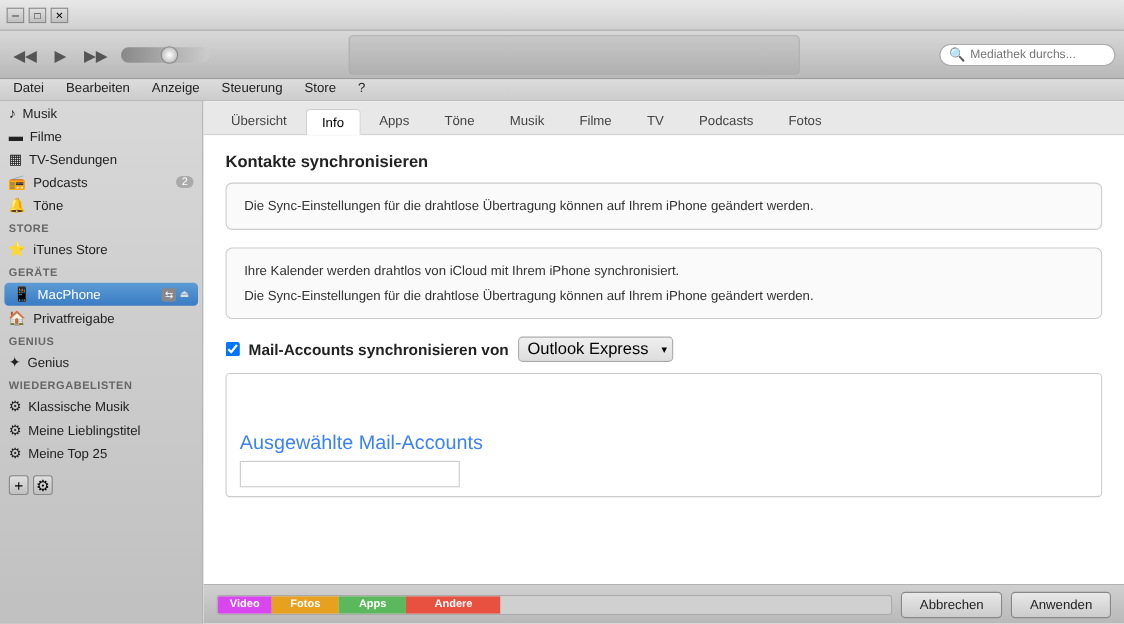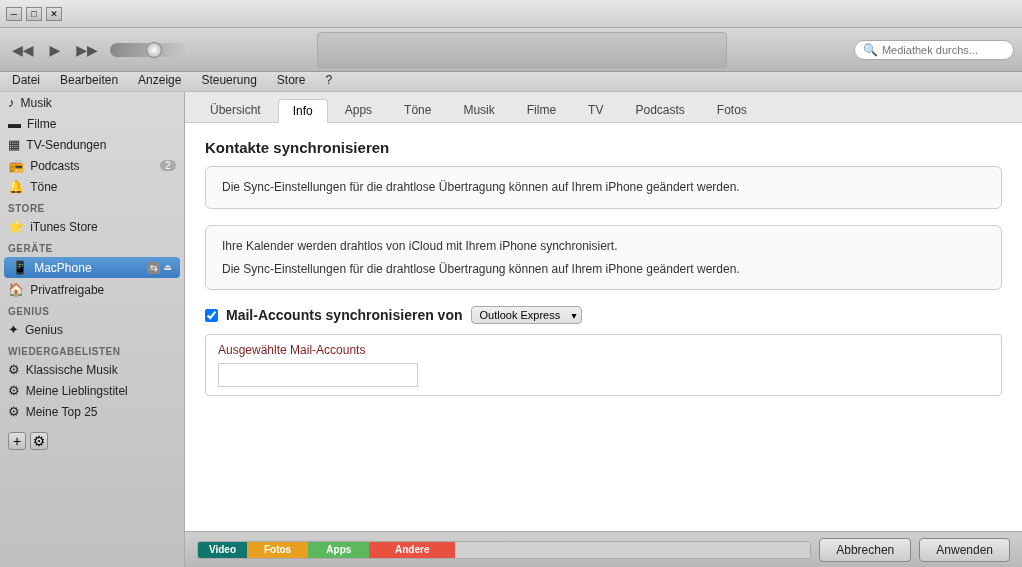--- a/index.html
+++ b/index.html
@@ -186,21 +186,21 @@
     
     .checkbox-row {
       display: flex;
       align-items: center;
       gap: 8px;
       margin-bottom: 10px;
     }
     .checkbox-row label { font-size: 14px; font-weight: bold; color: #222; }
     .dropdown-select {
       padding: 2px 20px 2px 8px;
-      font-size: 11px;
+      font-size: 15px;
       border: 1px solid #aaa;
       border-radius: 4px;
       background: linear-gradient(to bottom, #f0f0f0, #ddd);
       appearance: none;
       -webkit-appearance: none;
       cursor: pointer;
       position: relative;
     }
     .select-wrapper { position: relative; display: inline-block; }
     .select-wrapper::after {
@@ -212,21 +212,21 @@
       font-size: 10px;
       pointer-events: none;
     }
 
     .mail-accounts-box {
       border: 1px solid #ccc;
       border-radius: 4px;
       padding: 8px 12px;
       margin-top: 8px;
     }
-    .mail-accounts-label { font-size: 12px; color: #7f1d1d; margin-bottom: 6px; }
+    .mail-accounts-label { font-size: 18px; color: #3b82f6; margin-bottom: 6px; margin-top: 44px; }
     .mail-input-area {
       width: 200px;
       height: 24px;
       border: 1px solid #ccc;
       background: white;
     }
 
     
     .bottom-bar {
       height: 36px;
@@ -437,21 +437,21 @@
 
       <div class="mail-accounts-box">
         <div class="mail-accounts-label">Ausgewählte Mail-Accounts</div>
         <div class="mail-input-area"></div>
       </div>
 
     </div>
 
     <div class="bottom-bar">
       <div class="storage-bar">
-        <div class="storage-segment" style="width:8%;background:#0f766e;">Video</div>
+        <div class="storage-segment" style="width:8%;background:#d946ef;">Video</div>
         <div class="storage-segment" style="width:10%;background:#e8a020;">Fotos</div>
         <div class="storage-segment" style="width:10%;background:#5cb85c;">Apps</div>
         <div class="storage-segment" style="width:14%;background:#e85040;">Andere</div>
         <div class="storage-segment" style="width:58%;background:#d0d0d0;"></div>
       </div>
       <button class="btn-action">Abbrechen</button>
       <button class="btn-action">Anwenden</button>
     </div>
 
   </div>

